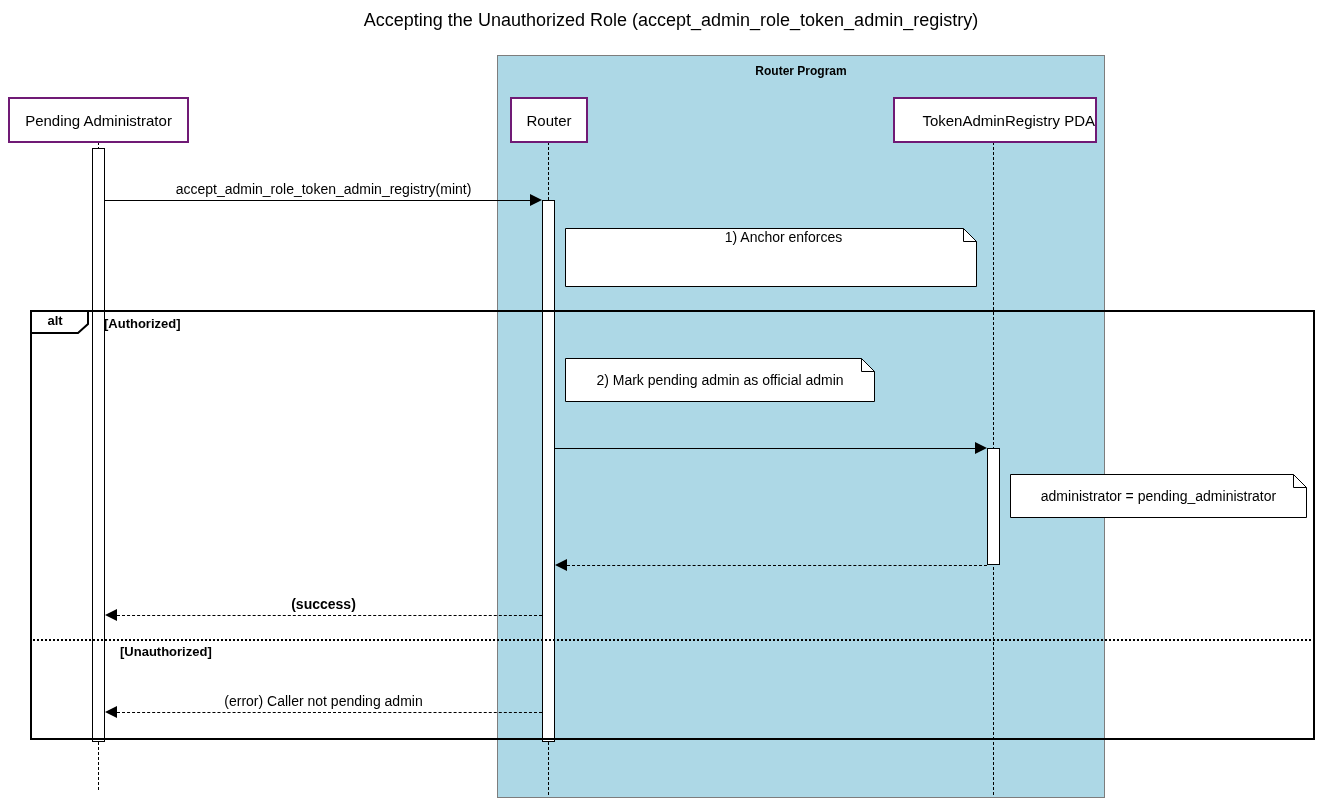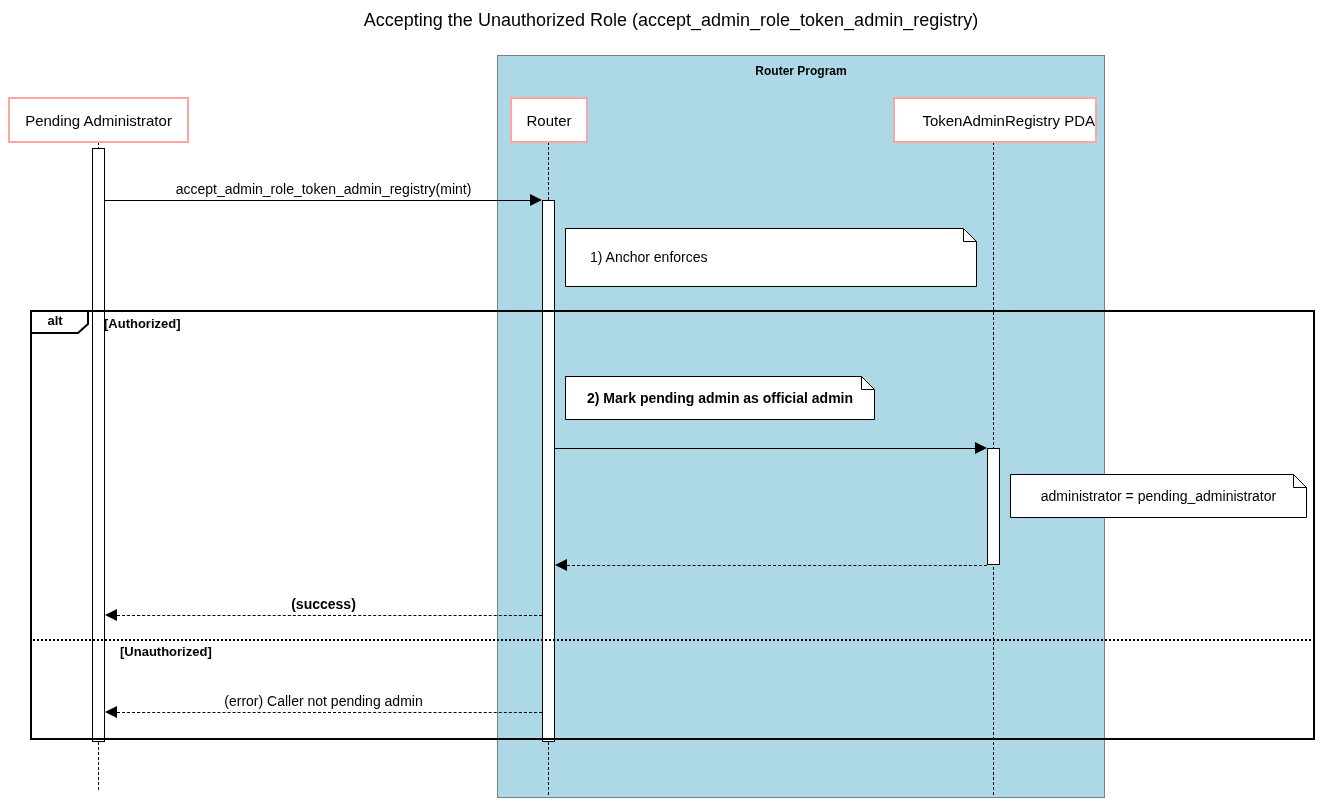--- a/index.html
+++ b/index.html
@@ -21,21 +21,21 @@
     position:absolute; left:497px; top:55px; width:608px; height:743px;
     background:#ADD8E6; border:1px solid #7d7d7d; z-index:0;
   }
   .program-label {
     position:absolute; left:497px; top:64px; width:608px;
     text-align:center; font-weight:bold; font-size:12px; z-index:2;
   }
 
   .participant {
     position:absolute; height:46px;
-    background:#fff; border:2px solid #fca5a5;
+    background:#fff; border:2px solid #701a75;
     display:flex; align-items:center; justify-content:center;
     font-size:15px; z-index:3; text-align:center;
   }
 
   .lifeline {
     position:absolute; width:0;
     border-left:1px dashed #000; z-index:1;
   }
 
   .activation {
@@ -61,21 +61,21 @@
   }
 
   .msg-label {
     position:absolute; font-size:14px; text-align:center; z-index:4;
   }
 
   .note { position:absolute; z-index:6; font-size:14px; }
   .note svg { position:absolute; left:0; top:0; display:block; }
   .note .note-text {
     position:relative; z-index:1; height:100%;
-    display:flex; flex-direction:column; justify-content:center;
+    display:flex; flex-direction:row; justify-content:center;
   }
   .note .note-text.centered { align-items:center; text-align:center; }
   .note .note-text.leftish { align-items:flex-start; padding-left:25px; }
   .note .note-text div { line-height:19px; }
 
   .alt-frame {
     position:absolute; left:30px; top:310px; width:1285px; height:430px;
     border:2px solid #000; z-index:5; pointer-events:none; background:transparent;
   }
   .alt-divider {
@@ -134,21 +134,21 @@
 
 <div class="alt-frame"></div>
 <div class="alt-tab">
   <svg width="59" height="24" viewBox="0 0 59 24">
     <path d="M1,1 H58 V14 L48,23 H1 Z" fill="#ffffff" stroke="#000000" stroke-width="2"></path>
   </svg>
   <div class="alt-word">alt</div>
 </div>
 <div class="guard" style="left:104px; top:316px;">[Authorized]</div>
 
-<div class="note" style="left:565px; top:376px; width:310px; height:44px;font-weight:bold;">
+<div class="note" style="left:565px; top:358px; width:310px; height:44px;">
   <svg width="310" height="44" viewBox="0 0 310 44" preserveAspectRatio="none">
     <polygon points="0.5,0.5 296.5,0.5 309.5,13.5 309.5,43.5 0.5,43.5" fill="#ffffff" stroke="#000000" stroke-width="1"></polygon>
     <polyline points="296.5,0.5 296.5,13.5 309.5,13.5" fill="none" stroke="#000000" stroke-width="1"></polyline>
   </svg>
   <div class="note-text centered">
     <div>2) Mark pending admin as official admin</div>
   </div>
 </div>
 
 <div class="msg-line" style="left:555px; top:448px; width:420px;"></div>

